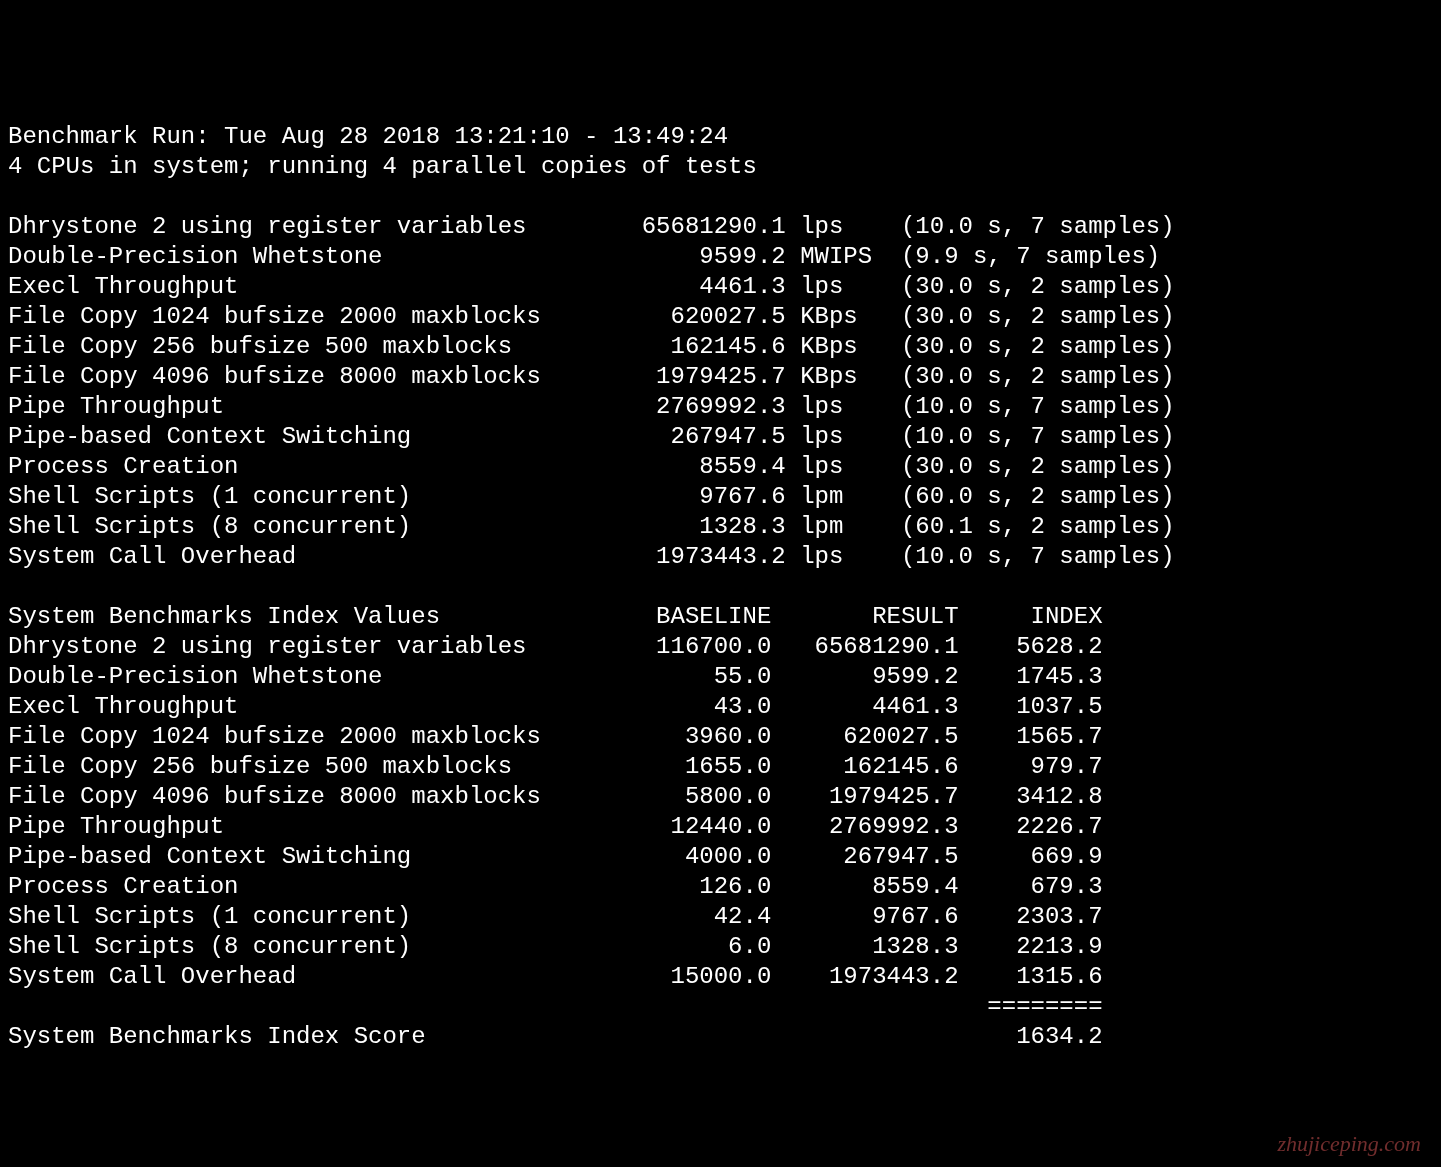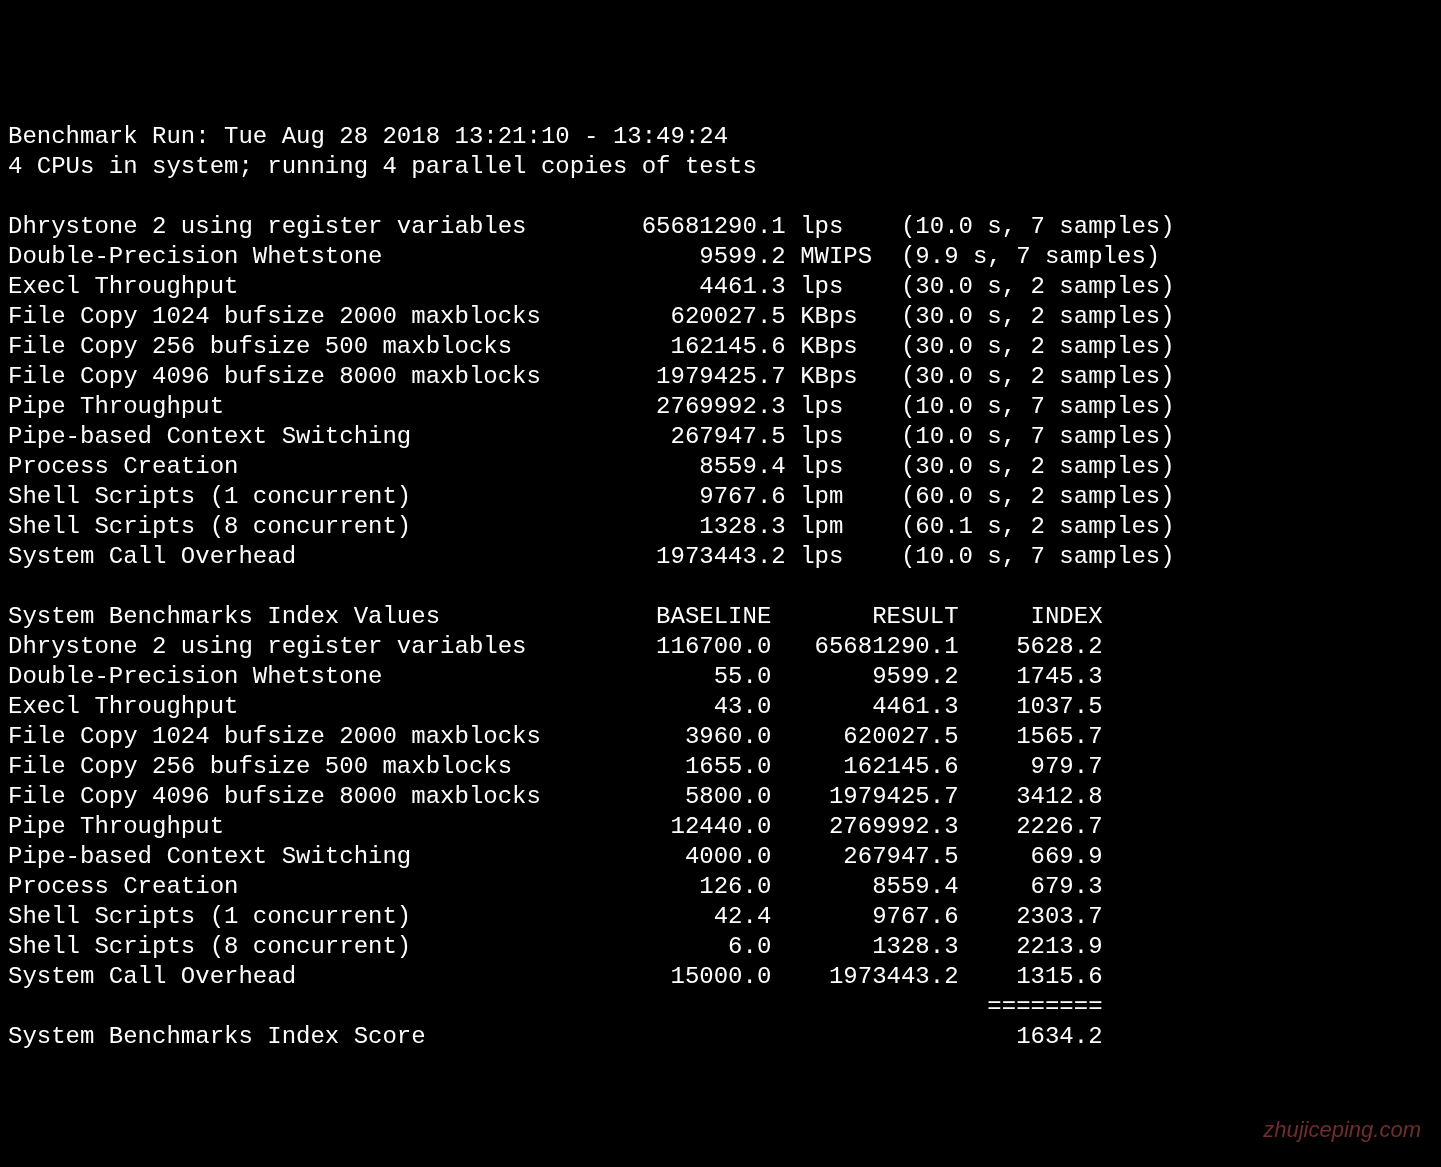--- a/index.html
+++ b/index.html
@@ -15,23 +15,23 @@
       line-height: 1.25;
       white-space: pre;
       padding: 2px 8px;
       width: 1441px;
       height: 1167px;
       overflow: hidden;
       position: relative;
     }
     .watermark {
       position: absolute;
-      bottom: 24px;
+      bottom: 10px;
       right: 20px;
-      font-family: Liberation Sans, sans-serif;
+      font-family: Liberation Serif, serif;
       font-size: 22px;
       color: #a04040;
       opacity: 0.7;
       font-style: italic;
     }
   </style>
 </head>
 <body>
 
 

